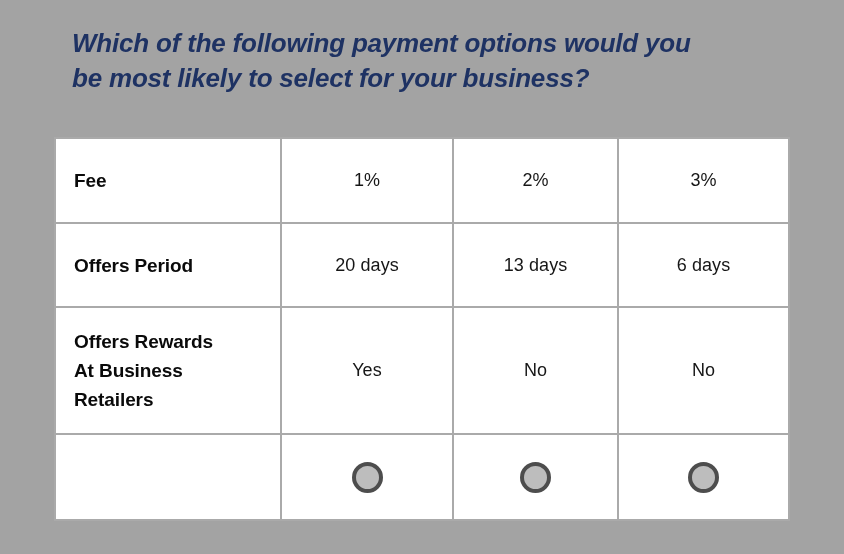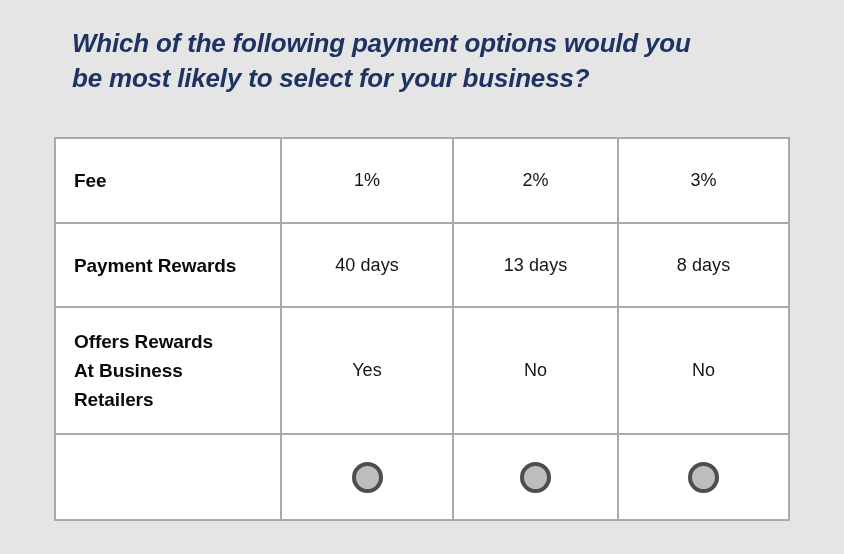--- a/index.html
+++ b/index.html
@@ -14,21 +14,21 @@
     overflow: hidden;
     position: relative;
   }
 
   #page {
     position: absolute;
     left: 0;
     top: 0;
     width: 844px;
     height: 554px;
-    background: #e5e5e5;
+    background: #a3a3a3;
   }
 
   
   #question-heading {
     position: absolute;
     left: 72px;
     top: 26px;
     width: 700px;
     color: #1e3263;
     font-family: "Liberation Sans", sans-serif;
@@ -116,24 +116,24 @@
     </colgroup>
     <tbody>
       <tr class="row-fee">
         <td class="cell-label">Fee</td>
         <td class="cell-value">1%</td>
         <td class="cell-value">2%</td>
         <td class="cell-value">3%</td>
       </tr>
 
       <tr class="row-period">
-        <td class="cell-label">Payment Rewards</td>
-        <td class="cell-value">40 days</td>
+        <td class="cell-label">Offers Period</td>
+        <td class="cell-value">20 days</td>
         <td class="cell-value">13 days</td>
-        <td class="cell-value">8 days</td>
+        <td class="cell-value">6 days</td>
       </tr>
 
       <tr class="row-rewards">
         <td class="cell-label" style="white-space: pre-line; margin-top: 20px;">Offers Rewards
 At Business
 Retailers</td>
         <td class="cell-value">Yes</td>
         <td class="cell-value">No</td>
         <td class="cell-value">No</td>
       </tr>

